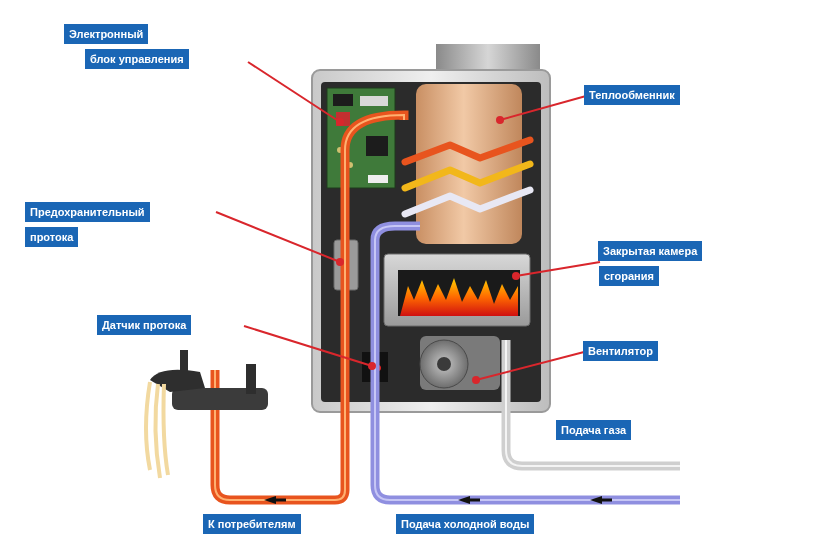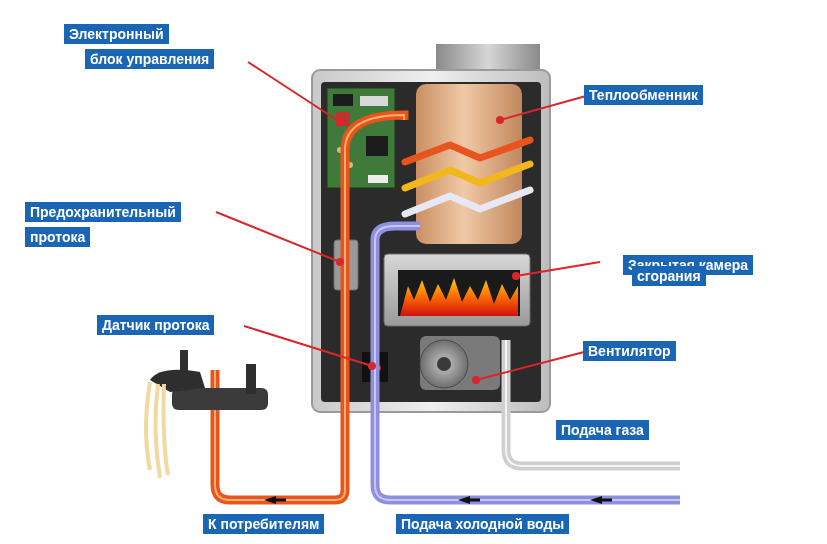--- a/index.html
+++ b/index.html
@@ -1,20 +1,20 @@
 <!DOCTYPE html>
 <html><head>
 <meta charset="utf-8">
 <style>
   html, body { margin: 0; padding: 0; background: #ffffff; }
   body { width: 827px; height: 544px; position: relative; overflow: hidden; font-family: "Liberation Sans", sans-serif; }
   #diagram { position: absolute; left: 0; top: 0; width: 827px; height: 544px; }
   .lbl {
     position: absolute; background: #1a66b5; color: #ffffff;
-    font-family: "Liberation Sans", sans-serif; font-weight: bold; font-size: 14px;
+    font-family: "Liberation Sans", sans-serif; font-weight: bold; font-size: 11px;
     line-height: 18px; padding: 1px 5px; white-space: nowrap;
   }
 </style>
 </head>
 <body>
 
 <svg id="diagram" viewBox="0 0 827 544" xmlns="http://www.w3.org/2000/svg">
   <defs>
     <linearGradient id="casingGrad" x1="0" y1="0" x2="1" y2="0">
       <stop offset="0" stop-color="#c9c9c9"></stop>
@@ -136,22 +136,22 @@
 <div class="lbl" style="left:64px;top:24px;">Электронный</div>
 <div class="lbl" style="left:64px;top:49px;margin-left:21px;">блок управления</div>
 
 <div class="lbl" style="left:25px;top:202px;">Предохранительный</div>
 <div class="lbl" style="left:25px;top:227px;">протока</div>
 
 <div class="lbl" style="left:97px;top:315px;">Датчик протока</div>
 
 <div class="lbl" style="left:584px;top:85px;">Теплообменник</div>
 
-<div class="lbl" style="left:598px;top:255px;margin-left:25px;">Закрытая камера</div>
-<div class="lbl" style="left:632px;top:266px;">сгорания</div>
+<div class="lbl" style="left:598px;top:241px;">Закрытая камера</div>
+<div class="lbl" style="left:599px;top:266px;">сгорания</div>
 
 <div class="lbl" style="left:583px;top:341px;">Вентилятор</div>
 
 <div class="lbl" style="left:556px;top:420px;">Подача газа</div>
 
 <div class="lbl" style="left:203px;top:514px;">К потребителям</div>
 
 <div class="lbl" style="left:396px;top:514px;text-align:right;">Подача холодной воды</div>
 
 </body></html>

